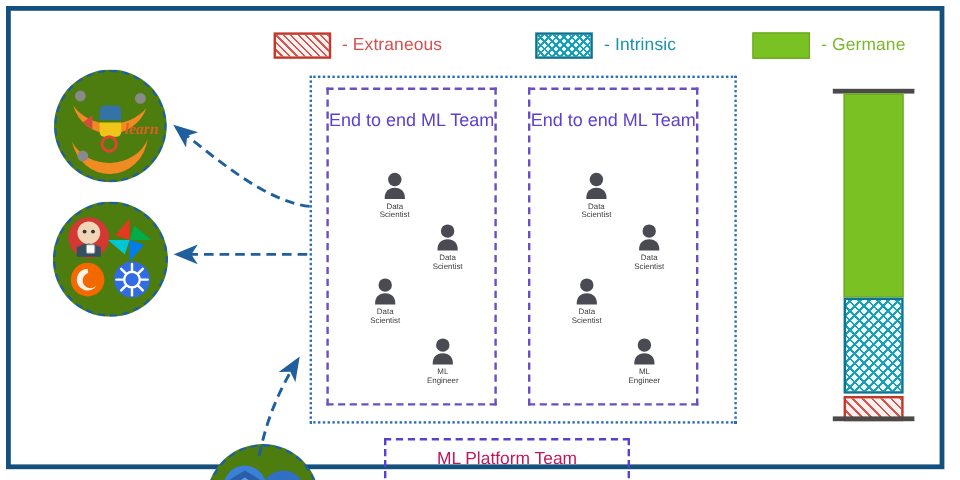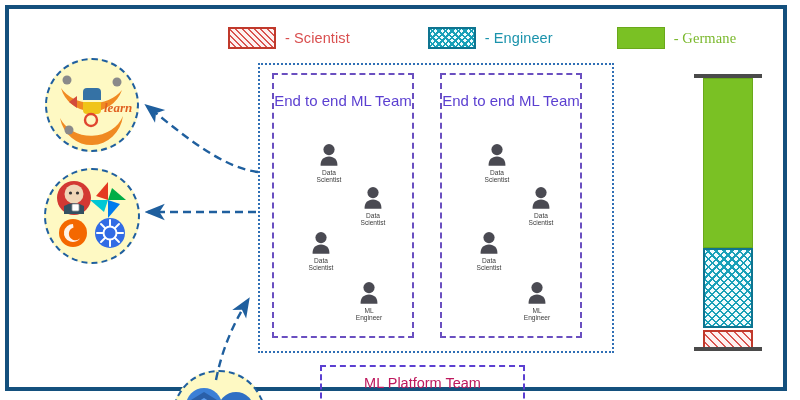--- a/index.html
+++ b/index.html
@@ -43,21 +43,21 @@
     display: flex;
     align-items: center;
   }
   .legend-item {
     display: flex;
     align-items: center;
     height: 32px;
   }
   .legend-item.extraneous { margin-left: 0px; }
   .legend-item.intrinsic  { margin-left: 78px; }
-  .legend-item.germane    { margin-left: 64px; font-family: Liberation Serif, serif; }
+  .legend-item.germane    { margin-left: 64px; }
 
   .swatch {
     width: 48px;
     height: 22px;
     box-sizing: border-box;
     flex: none;
   }
   .swatch.extraneous {
     border: 2px solid #c0392b;
     background-color: #fdf1f0;
@@ -157,21 +157,21 @@
     margin-top: 1px;
     white-space: pre-line;
   }
 
   
   .tool-circle {
     position: absolute;
     border-radius: 50%;
     border: 2.5px dashed #1f5f9e;
     box-sizing: border-box;
-    background: #fef9c3;
+    background: #4d7c0f;
   }
   .tool-circle.c1 { left: 45px;  top: 58px;  width: 94px;  height: 94px; }
   .tool-circle.c2 { left: 44px;  top: 168px; width: 96px;  height: 96px; }
   .tool-circle.c3 { left: 172px; top: 370px; width: 94px;  height: 94px; }
 
   .logo-svg { position: absolute; left: 0; top: 0; }
 
   
   .arrows { position: absolute; left: 0; top: 0; width: 800px; height: 400px; }
 
@@ -223,26 +223,26 @@
 <body>
 
 <div id="canvas">
 
   <div class="page-frame"></div>
 
   <div class="legend">
 
     <div class="legend-item extraneous">
       <span class="swatch extraneous"></span>
-      <span class="legend-label extraneous">- Scientist</span>
+      <span class="legend-label extraneous">- Extraneous</span>
     </div>
 
     <div class="legend-item intrinsic">
       <span class="swatch intrinsic"></span>
-      <span class="legend-label intrinsic">- Engineer</span>
+      <span class="legend-label intrinsic">- Intrinsic</span>
     </div>
 
     <div class="legend-item germane">
       <span class="swatch germane"></span>
       <span class="legend-label germane">- Germane</span>
     </div>
   </div>
 
   <div class="org-container"></div>
 

